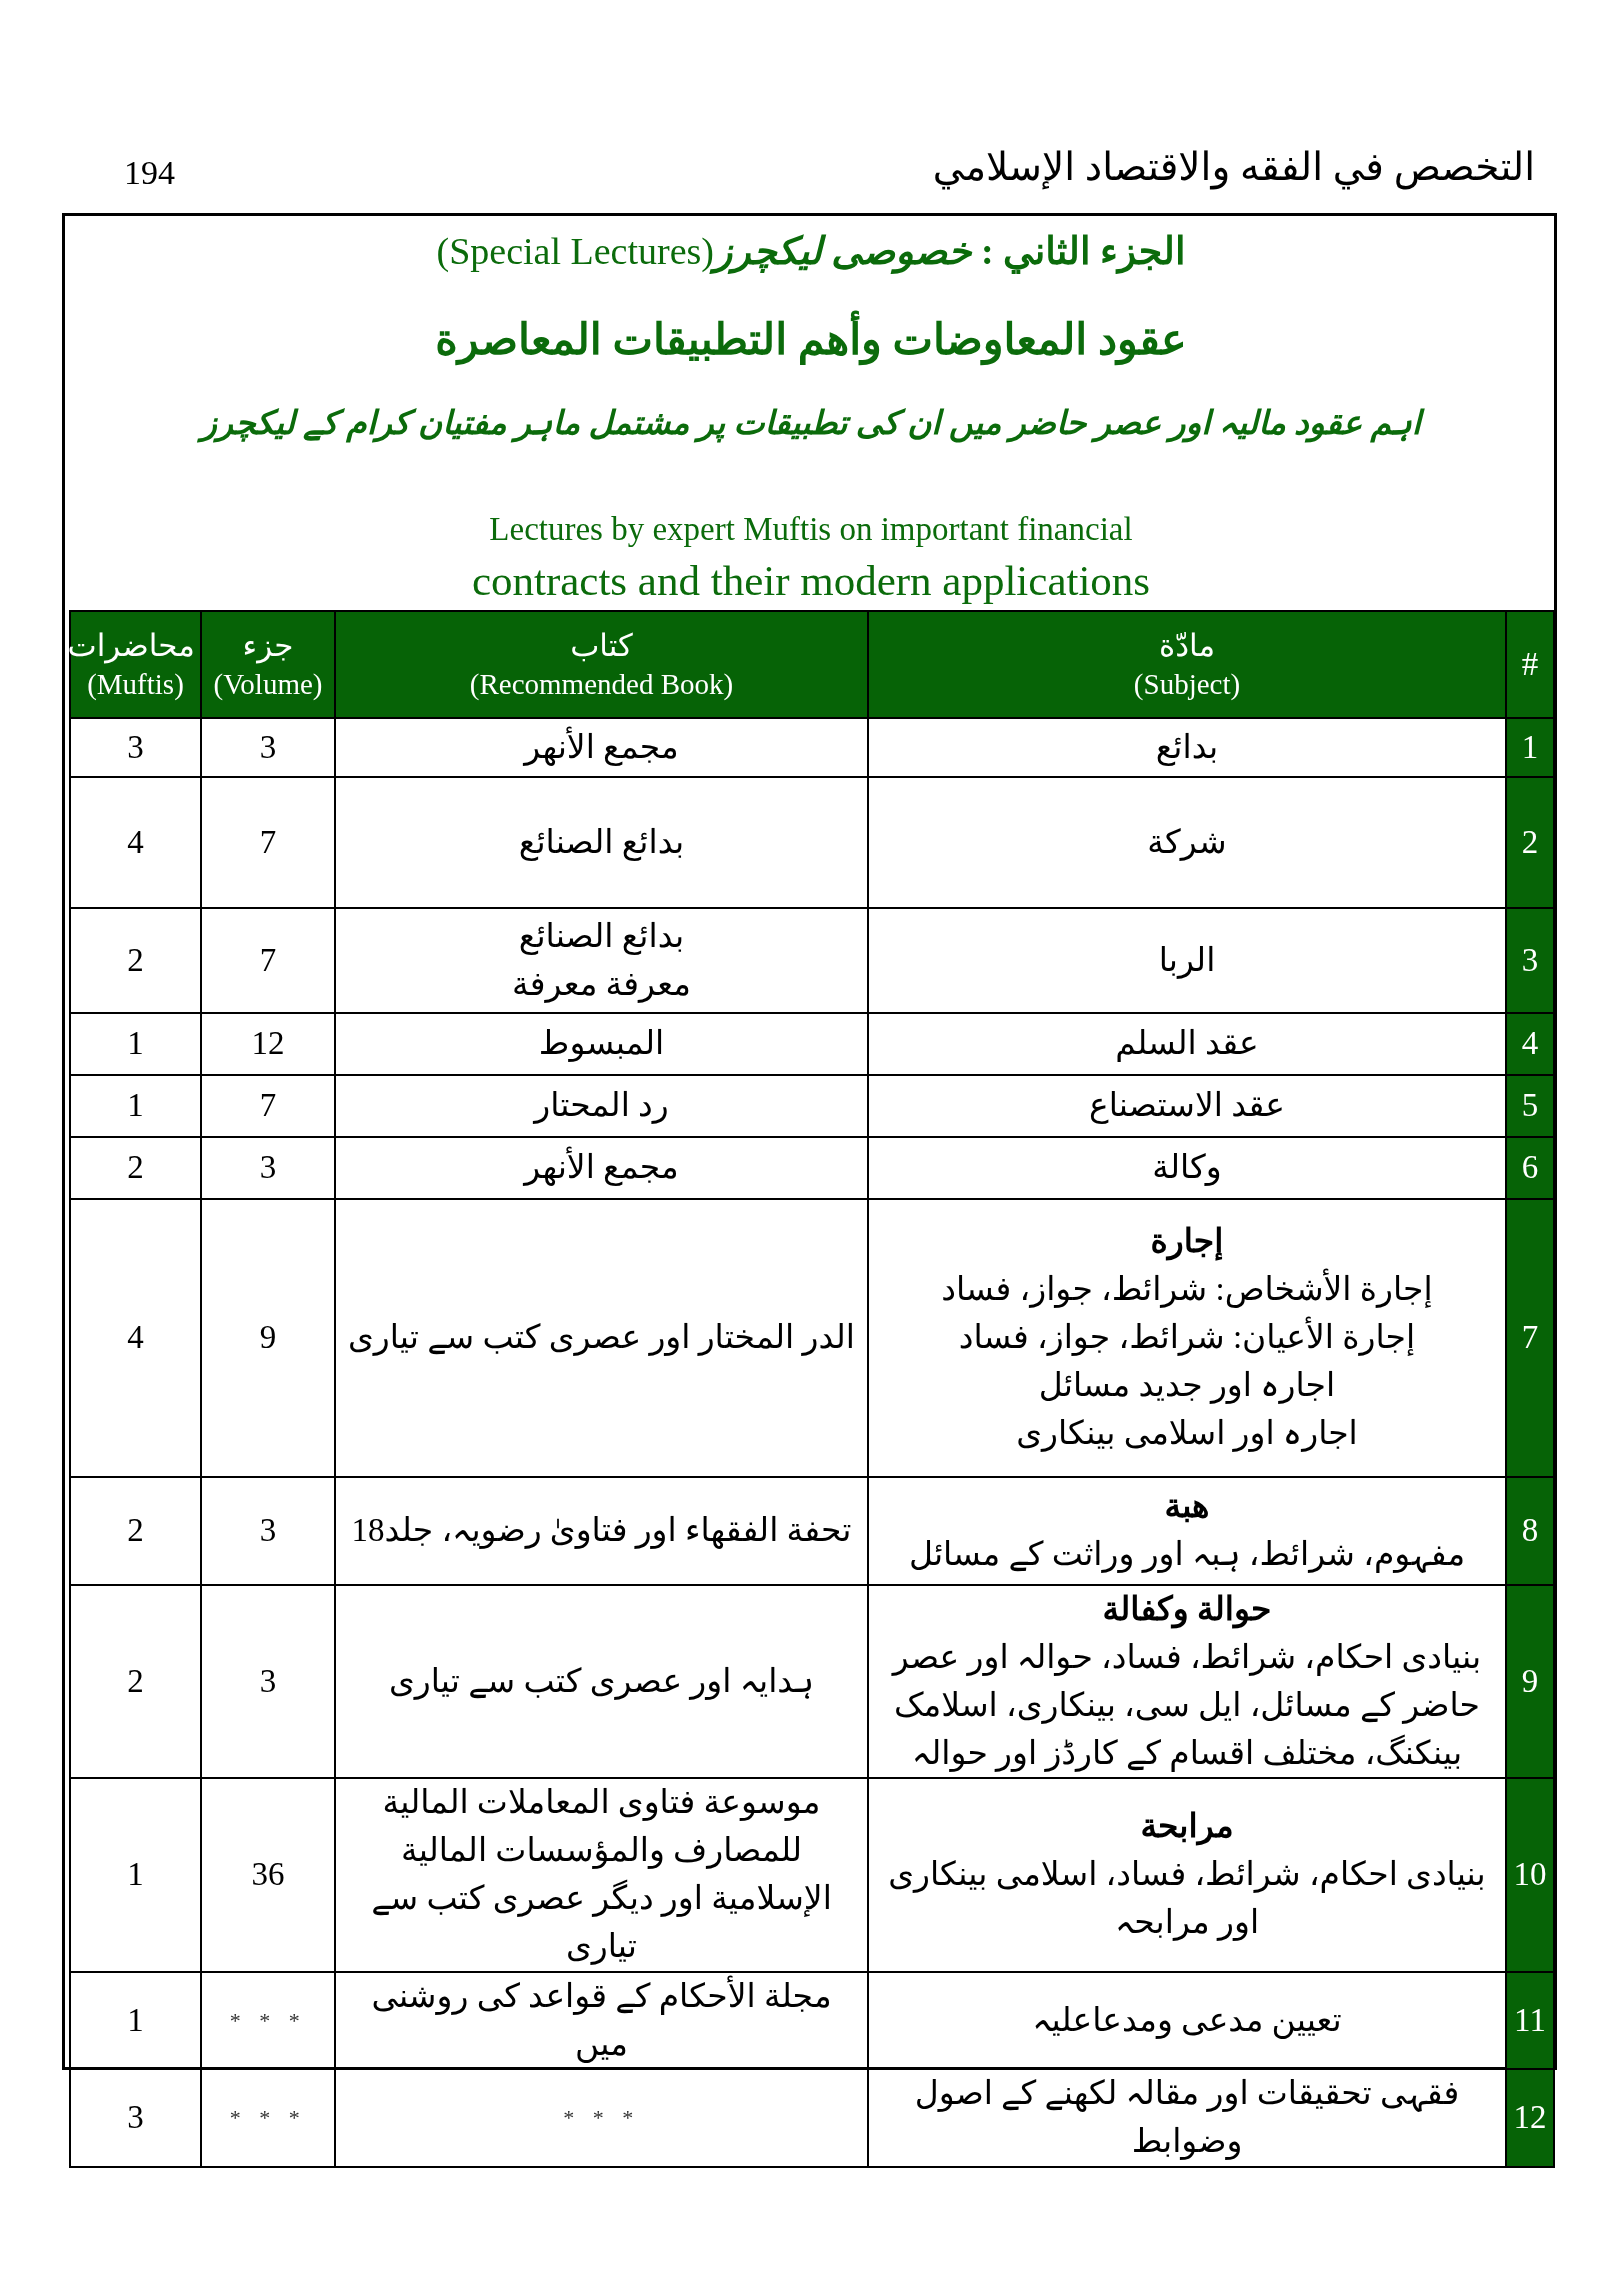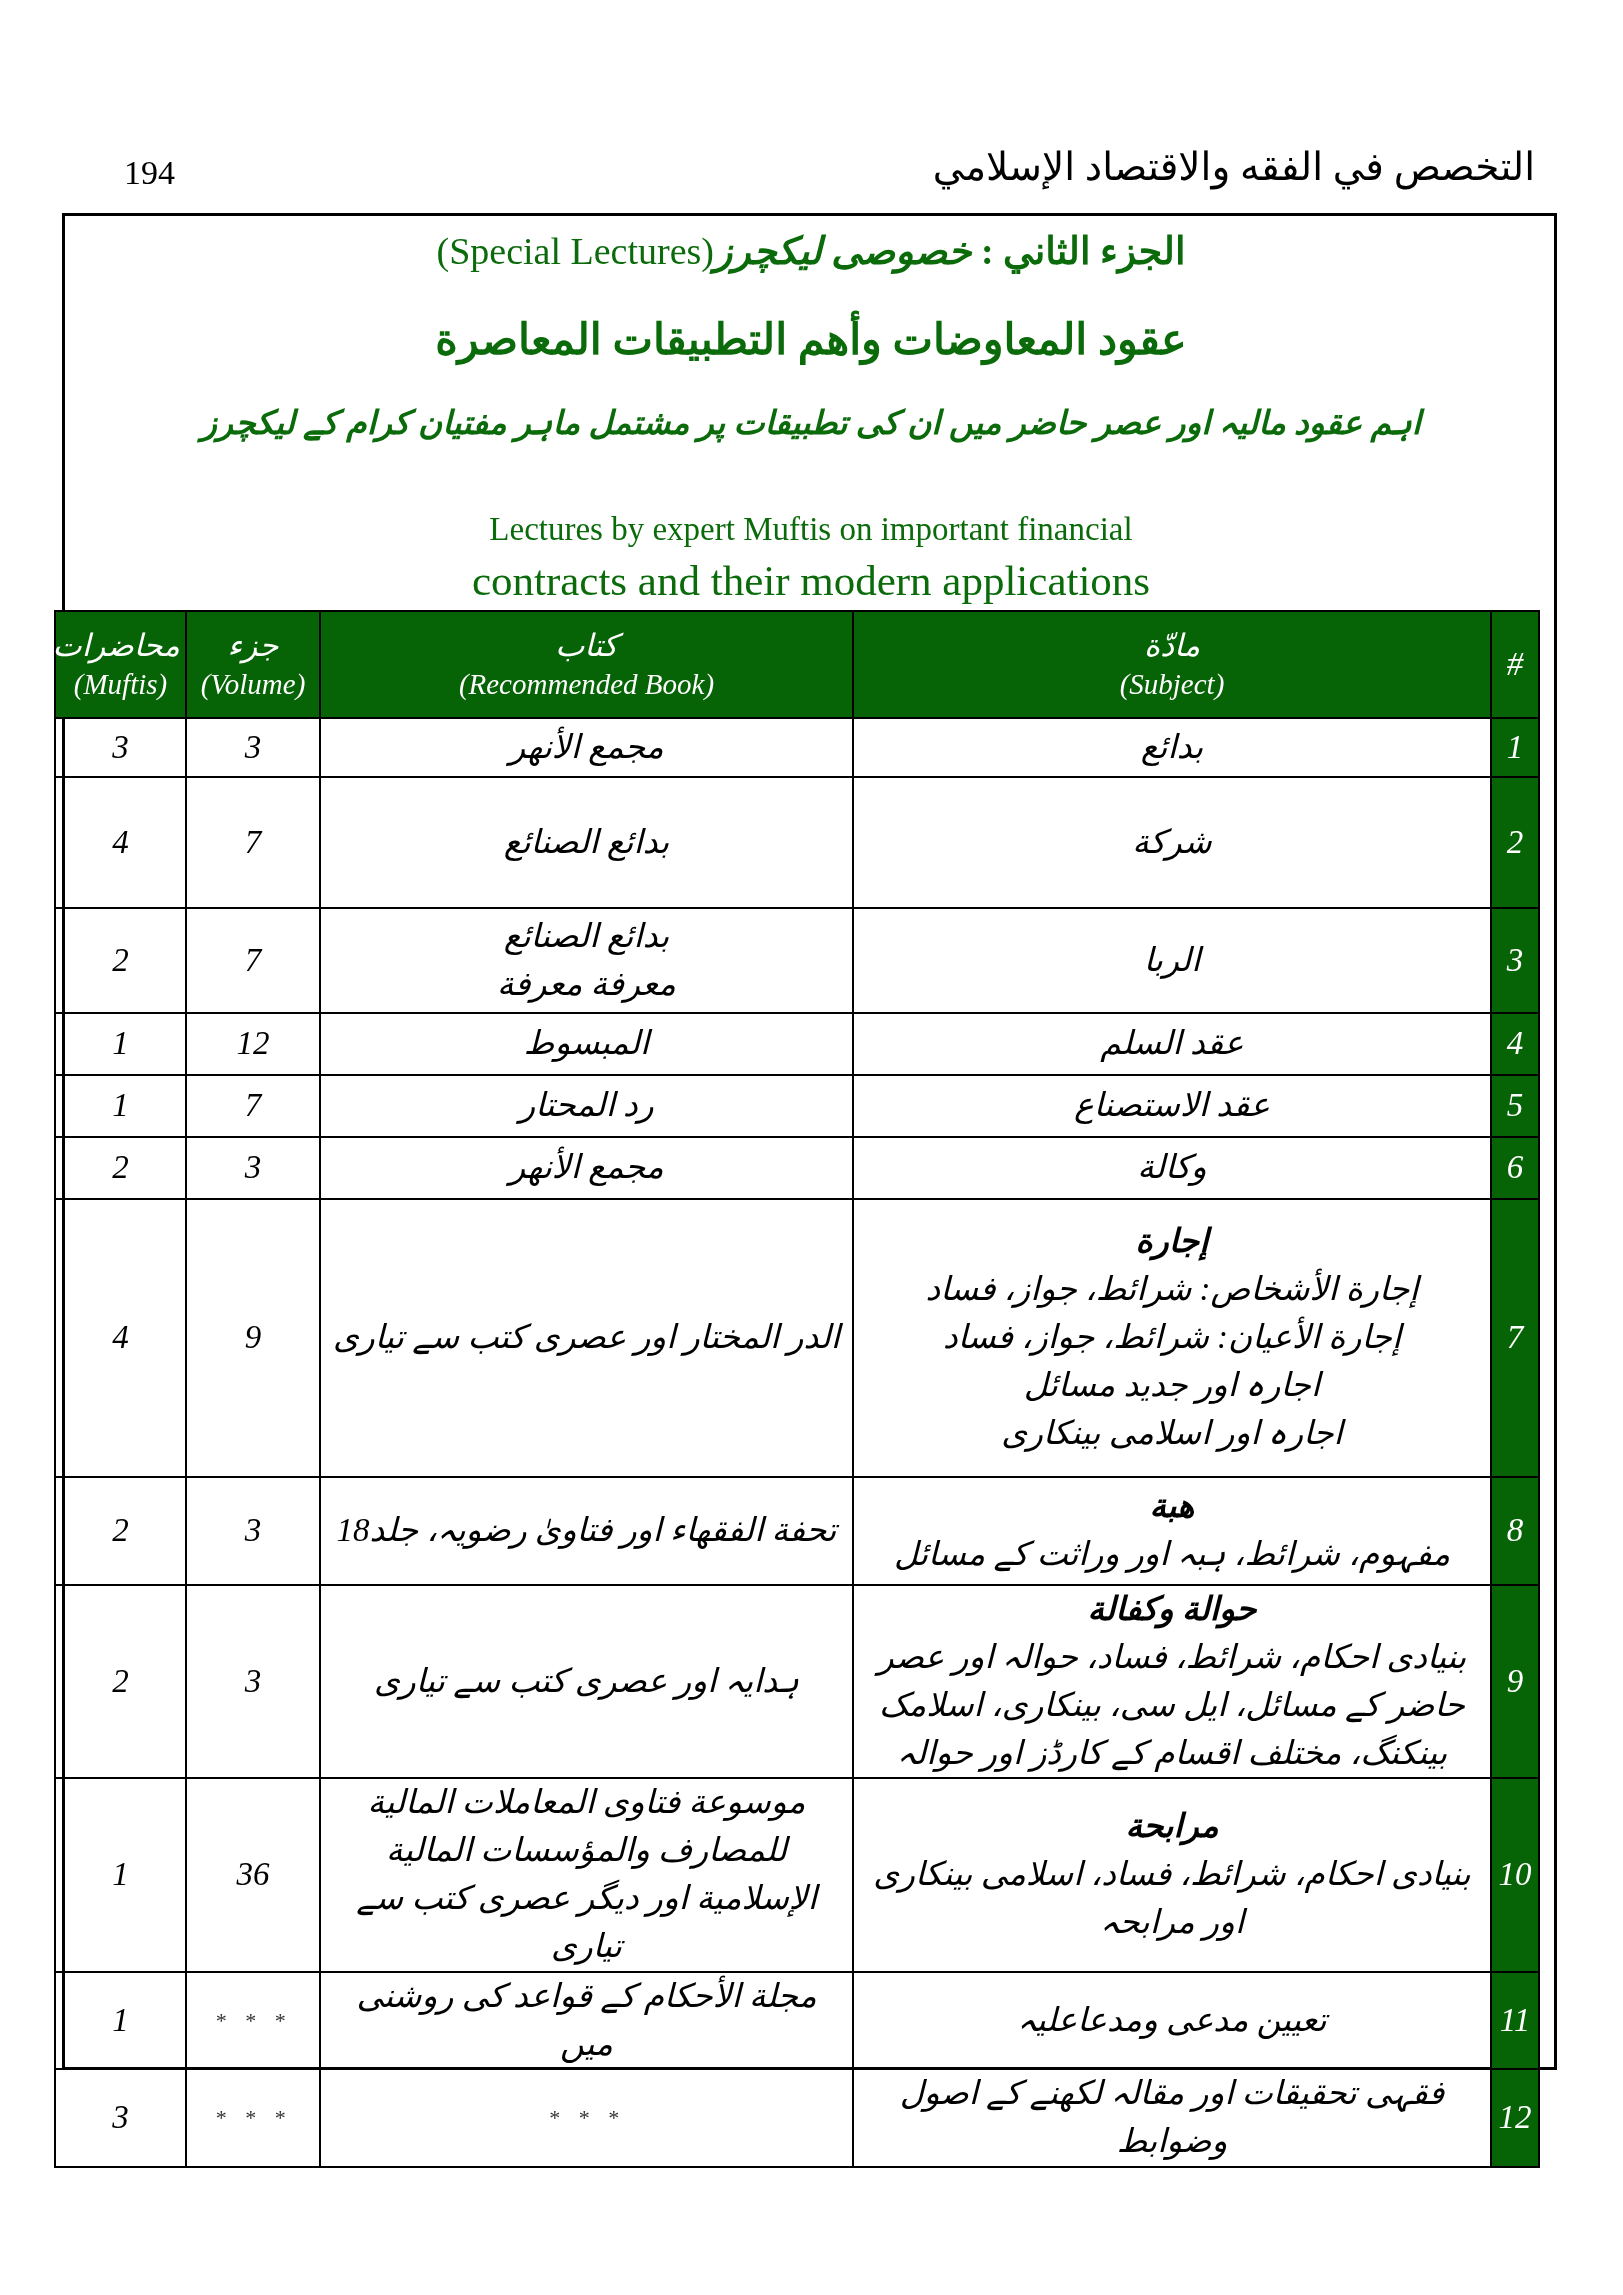--- a/index.html
+++ b/index.html
@@ -9,21 +9,21 @@
   .running-head { position:absolute; right:88px; top:144px; font-size:39px; direction:rtl; }
   .frame { position:absolute; left:62px; top:213px; width:1495px; height:1857px;
            border:3.3px solid #000; box-sizing:border-box; }
   .titles { position:absolute; left:62px; top:213px; width:1498px; text-align:center; color:#0b6b0b; }
   .t1 { position:absolute; top:16px; width:100%; font-size:38px; font-weight:bold; direction:rtl; }
   .t1 .en { font-weight:normal; }
   .t2 { position:absolute; top:101px; width:100%; font-size:43px; font-weight:bold; direction:rtl; }
   .t3 { position:absolute; top:190px; width:100%; font-size:33px; font-style:italic; font-weight:bold; direction:rtl; }
   .t4 { position:absolute; top:271px; width:100%; font-size:33px;margin-top:27px; }
   .t5 { position:absolute; top:343px; width:100%; font-size:43px; }
-  table.grid { position:absolute; left:54px; top:610px; width:1484px; border-collapse:collapse; table-layout:fixed;font-style:italic; }
+  table.grid { position:absolute; left:69px; top:610px; width:1484px; border-collapse:collapse; table-layout:fixed; }
   table.grid td, table.grid th { border:2px solid #000; text-align:center; vertical-align:middle; padding:0 5.2px; }
   table.grid th { background:#066306; color:#ffffff; font-weight:normal; font-size:29px; line-height:1.3; }
   table.grid th .ar { font-size:31px; }
   table.grid td { font-size:33px; line-height:1.45; }
   td.num { background:#066306; color:#fff; font-size:31px; }
   td.ar, .ar { direction:rtl; }
   .stars { font-size:22px; letter-spacing:6.5px; color:#333; }
   .bold { font-weight:bold; }
   .it { font-style:italic; font-weight:bold; }
 </style>

